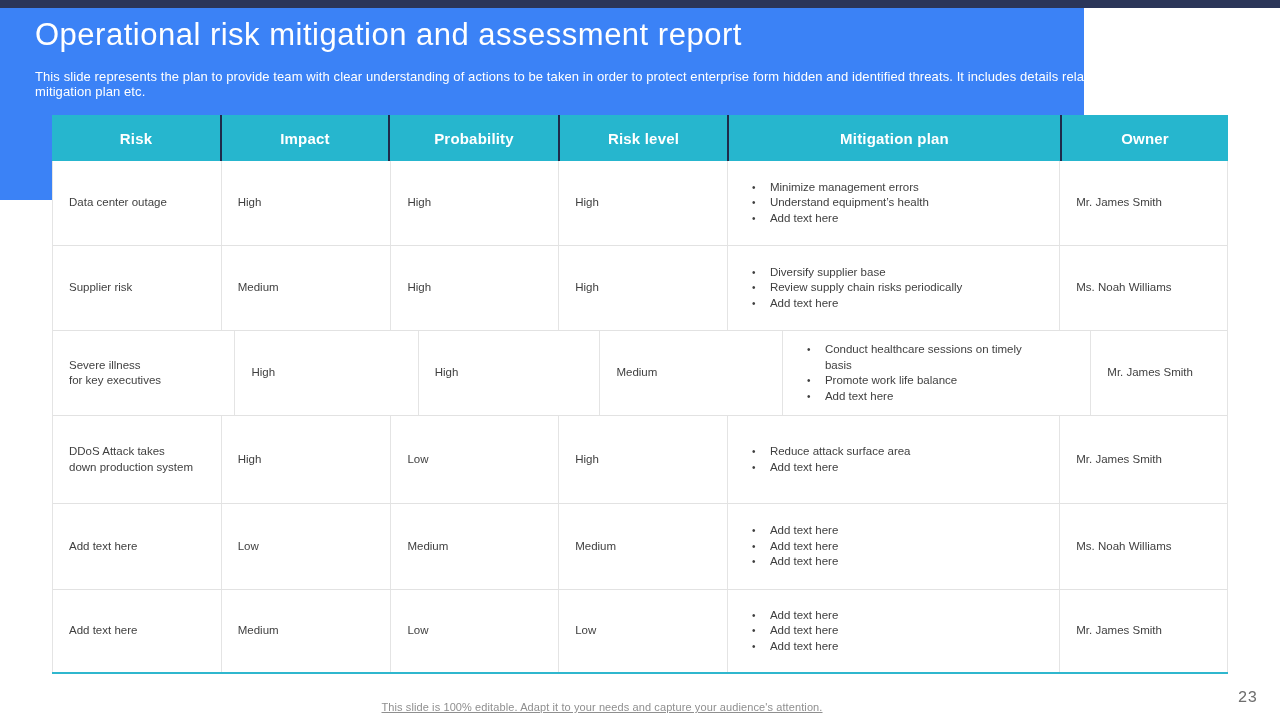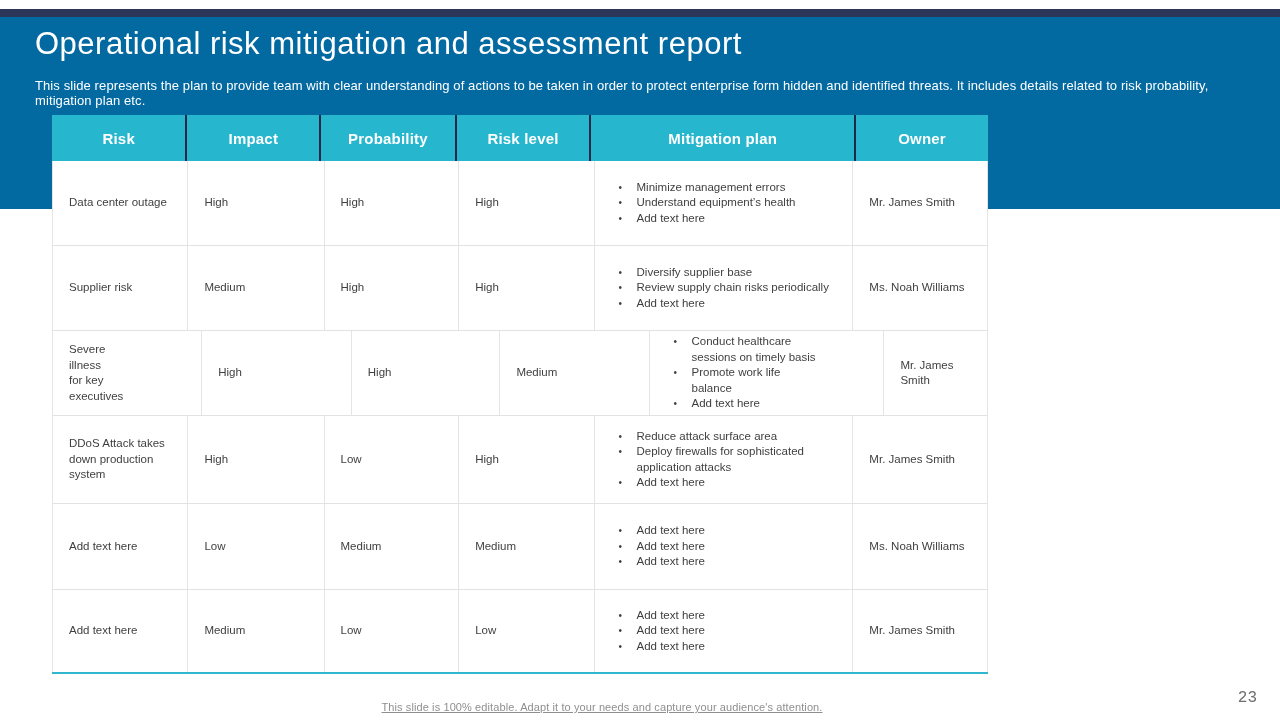--- a/index.html
+++ b/index.html
@@ -11,24 +11,23 @@
     width: 1280px;
     height: 720px;
     background: #ffffff;
     overflow: hidden;
   }
 
   
   .hero {
     position: absolute;
     top: 0; left: 0;
-    width: 1280px;
+    width: 1084px;
     height: 200px;
-    background: #0369a1;
-    margin-top: 9px;
+    background: #3b82f6;
   }
   .hero-top-strip {
     position: absolute;
     top: 0; left: 0;
     width: 1280px;
     height: 8px;
     background: #2b3659;
   }
   .title {
     position: absolute;
@@ -48,21 +47,21 @@
     color: #ffffff;
     font-size: 13px;
     letter-spacing: 0.1px;
   }
 
   
   .risk-table {
     position: absolute;
     left: 52px;
     top: 115px;
-    width: 936px;
+    width: 1176px;
     background: #ffffff;
     border-bottom: 2px solid #2fb7ce;
   }
   .thead { display: flex; height: 46px; background: #26b6ce; }
   .th {
     display: flex;
     align-items: center;
     justify-content: center;
     color: #ffffff;
     font-weight: bold;
@@ -207,21 +206,20 @@
 
     <div class="row">
       <div class="cell c0 pre">DDoS Attack takes
 down production system</div>
       <div class="cell c1">High</div>
       <div class="cell c2">Low</div>
       <div class="cell c3">High</div>
       <div class="cell c4">
         <ul class="mitigation-list">
               <li>Reduce attack surface area</li>
-              <li>Deploy firewalls for sophisticated application attacks</li>
               <li>Add text here</li>
             </ul>
       </div>
       <div class="cell c5">Mr. James Smith</div>
     </div>
 
     <div class="row">
       <div class="cell c0 pre">Add text here</div>
       <div class="cell c1">Low</div>
       <div class="cell c2">Medium</div>

